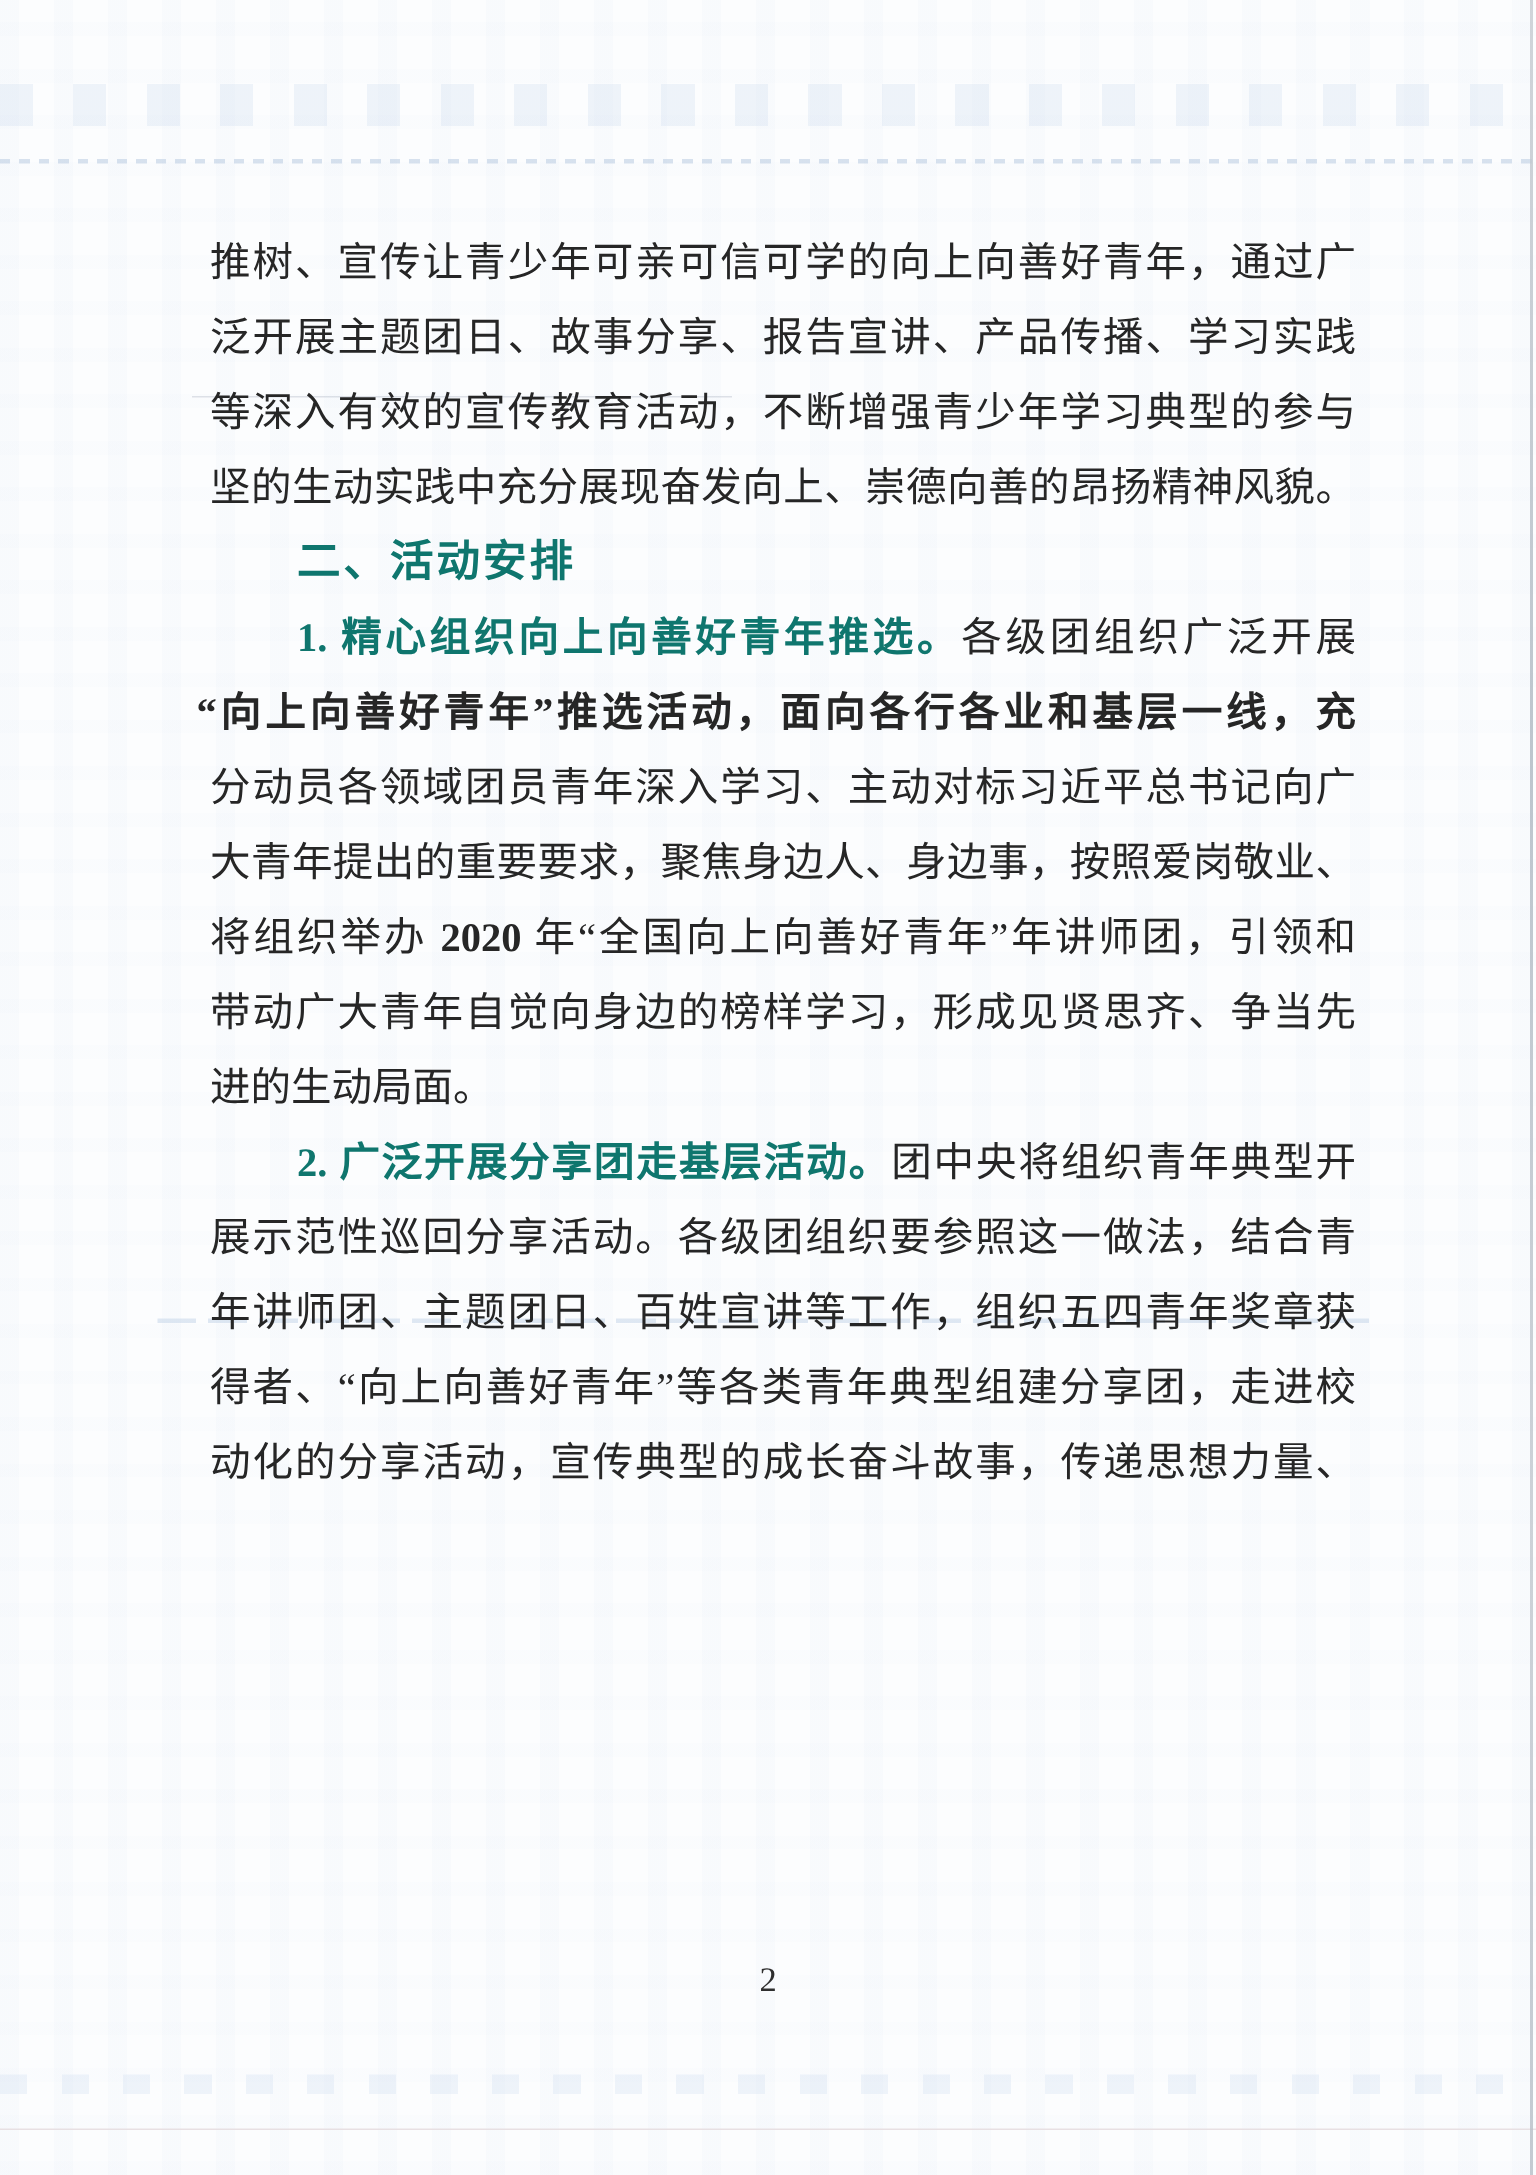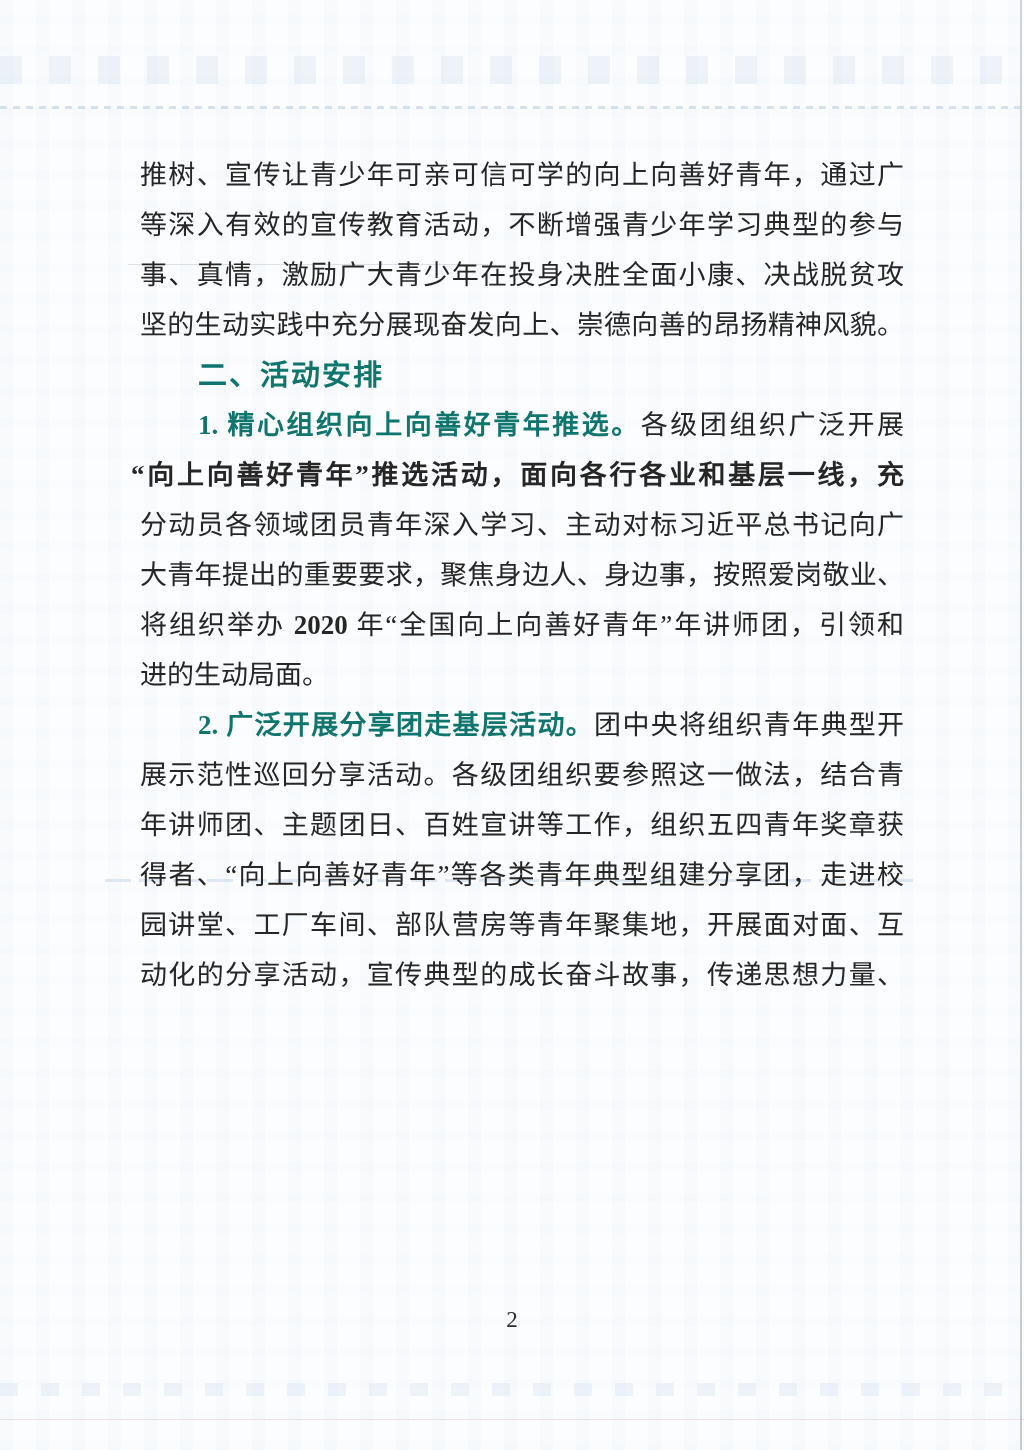--- a/index.html
+++ b/index.html
@@ -93,32 +93,32 @@
   <div class="artifact a-top-band"></div>
   <div class="artifact a-top-dotline"></div>
   <div class="artifact a-underline-2"></div>
   <div class="artifact a-mid-smudge"></div>
   <div class="artifact a-bottom-band"></div>
   <div class="artifact a-bottom-line"></div>
   <div class="artifact a-right-vline"></div>
 
   <div class="content">
       <div class="line justify"><span>推树、宣传让青少年可亲可信可学的向上向善好青年，通过广</span></div>
+      <div class="line justify"><span>泛开展主题团日、故事分享、报告宣讲、产品传播、学习实践</span></div>
       <div class="line justify"><span>等深入有效的宣传教育活动，不断增强青少年学习典型的参与</span></div>
-      <div class="line justify"><span>事、真情，激励广大青少年在投身决胜全面小康、决战脱贫攻</span></div>
       <div class="line justify"><span>坚的生动实践中充分展现奋发向上、崇德向善的昂扬精神风貌。</span></div>
       <div class="line indent heading"><span class="seg-b">二、活动安排</span></div>
       <div class="line justify indent"><span class="seg-b">1. 精心组织向上向善好青年推选。</span><span>各级团组织广泛开展</span></div>
       <div class="line justify hang"><span>“向上向善好青年”推选活动，面向各行各业和基层一线，充</span></div>
       <div class="line justify"><span>分动员各领域团员青年深入学习、主动对标习近平总书记向广</span></div>
       <div class="line justify"><span>大青年提出的重要要求，聚焦身边人、身边事，按照爱岗敬业、</span></div>
       <div class="line justify"><span>将组织举办 </span><span class="seg-num">2020</span><span> 年“全国向上向善好青年”年讲师团，引领和</span></div>
+      <div class="line justify"><span>带动广大青年自觉向身边的榜样学习，形成见贤思齐、争当先</span></div>
       <div class="line"><span>进的生动局面。</span></div>
       <div class="line justify indent"><span class="seg-b">2. 广泛开展分享团走基层活动。</span><span>团中央将组织青年典型开</span></div>
       <div class="line justify"><span>展示范性巡回分享活动。各级团组织要参照这一做法，结合青</span></div>
       <div class="line justify"><span>年讲师团、主题团日、百姓宣讲等工作，组织五四青年奖章获</span></div>
       <div class="line justify"><span>得者、“向上向善好青年”等各类青年典型组建分享团，走进校</span></div>
-      <div class="line justify"><span>园讲堂、工厂车间、部队营房等青年聚集地，开展面对面、互</span></div>
       <div class="line justify"><span>动化的分享活动，宣传典型的成长奋斗故事，传递思想力量、</span></div>
     </div>
 
   <div class="page-number">2</div>
 </div>
 
 </body></html>

